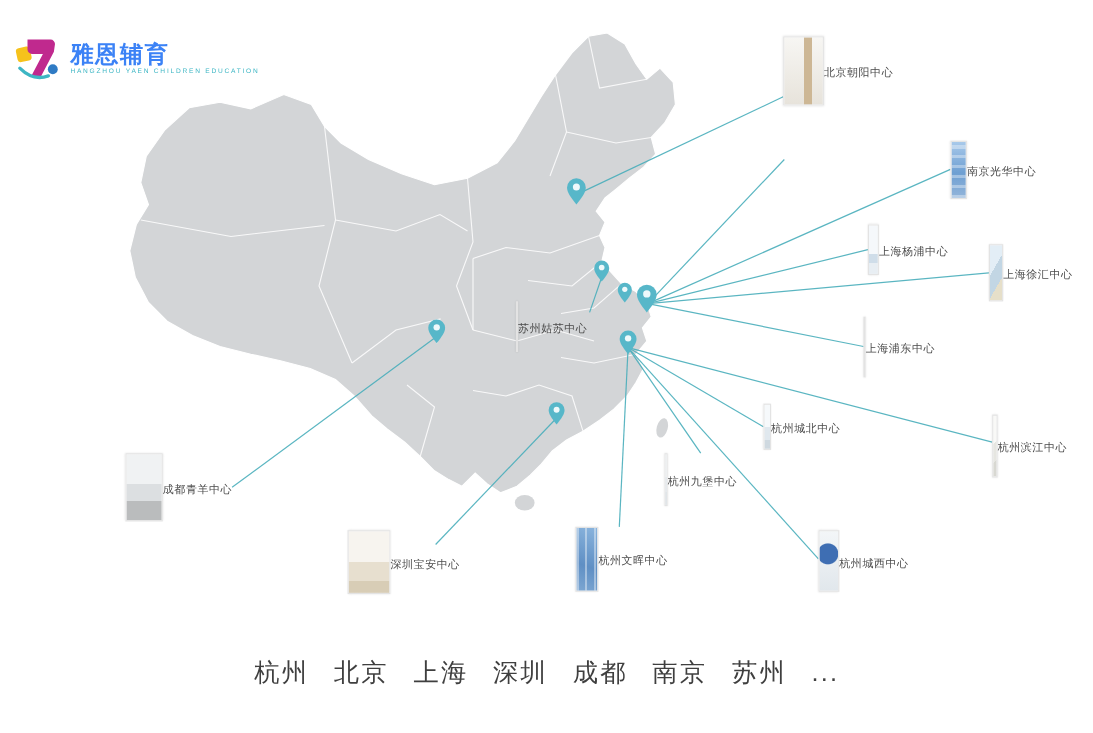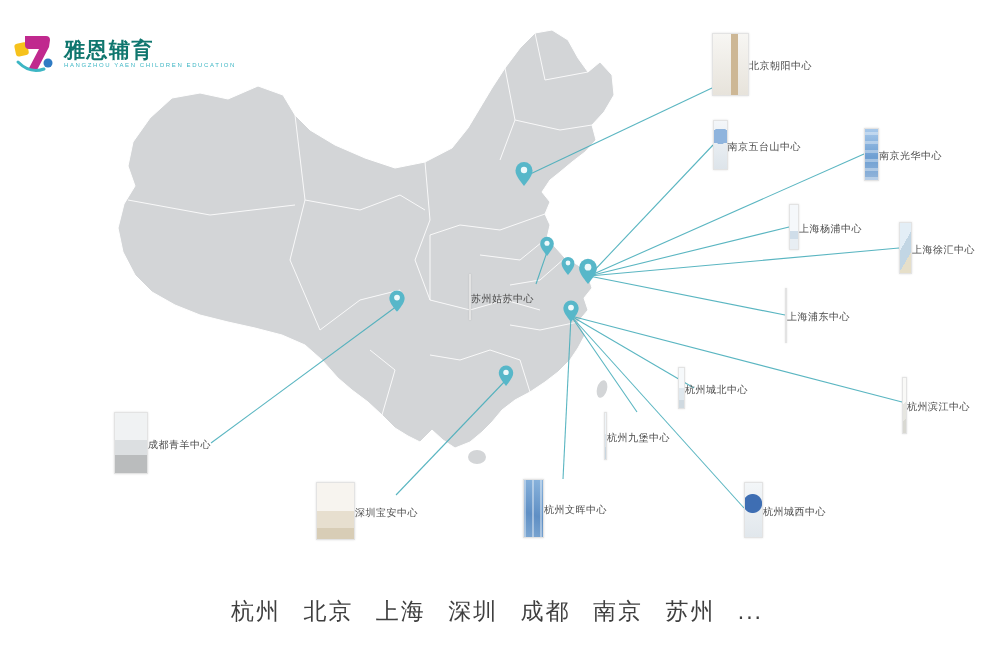--- a/index.html
+++ b/index.html
@@ -27,21 +27,21 @@
   .p8{background:linear-gradient(180deg,#eff4f8 0 45%,#dae4ec 45% 75%,#c9d6e0 75%);}
   .p9{background:linear-gradient(180deg,#f0f2f3 0 45%,#dcdfe1 45% 70%,#babcbd 70%);}
   .p10{background:linear-gradient(180deg,#f7f4ef 0 50%,#e7dfcf 50% 80%,#d8cdb6 80%);}
   .p11{background:repeating-linear-gradient(90deg,rgba(255,255,255,.4) 0 2px,rgba(0,0,0,0) 2px 8px),linear-gradient(200deg,#8ab4dd 0%,#5f8fc4 60%,#7da7d2 100%);}
   .p12{background:radial-gradient(circle at 45% 38%,#3e6eb3 0 9px,rgba(0,0,0,0) 10px),linear-gradient(180deg,#f3f6f8,#e1e7ec);}
   .p13{background:linear-gradient(90deg,#e6e1d7 0 32%,rgba(0,0,0,0) 32%),linear-gradient(180deg,#f1efe9,#e4e0d6);}
 
   
   .logo{position:absolute;left:12px;top:30px;display:flex;align-items:center;gap:6px;}
   .logo-text{display:flex;flex-direction:column;}
-  .logo-brand{font-size:21px;font-weight:700;color:#0f766e;letter-spacing:1.5px;line-height:1.1;}
+  .logo-brand{font-size:21px;font-weight:700;color:#3b82f6;letter-spacing:1.5px;line-height:1.1;}
   .logo-subtitle{font-size:6px;color:#3db6c4;letter-spacing:1.6px;margin-top:1px;white-space:nowrap;}
 
   
   .footer-cities{
     position:absolute;left:0;right:0;top:596px;text-align:center;
     font-size:23px;color:#3f3f3f;font-weight:500;letter-spacing:2px;word-spacing:14px;
   }
 </style>
 </head>
 <body>
@@ -118,24 +118,20 @@
       <span class="logo-brand">雅恩辅育</span>
       <span class="logo-subtitle">HANGZHOU YAEN CHILDREN EDUCATION</span>
     </div>
   </div>
 
   <div class="center-card" style="left:712px;top:33px;width:100px;">
     <div class="photo p0" style="height:63px;"></div>
     <div class="center-label">北京朝阳中心</div>
   </div>
 
-  <div class="center-card" style="left:713px;top:120px;width:88px;">
-    <div class="photo p1" style="height:50px;"></div>
-    <div class="center-label">南京五台山中心</div>
-  </div>
 
   <div class="center-card" style="left:864px;top:128px;width:78px;">
     <div class="photo p2" style="height:53px;"></div>
     <div class="center-label">南京光华中心</div>
   </div>
 
   <div class="center-card" style="left:789px;top:204px;width:73px;">
     <div class="photo p3" style="height:46px;"></div>
     <div class="center-label">上海杨浦中心</div>
   </div>
@@ -143,21 +139,21 @@
   <div class="center-card" style="left:899px;top:222px;width:76px;">
     <div class="photo p4" style="height:52px;"></div>
     <div class="center-label">上海徐汇中心</div>
   </div>
 
   <div class="center-card" style="left:785px;top:288px;width:64px;">
     <div class="photo p5" style="height:55px;"></div>
     <div class="center-label">上海浦东中心</div>
   </div>
 
-  <div class="center-card" style="left:678px;top:367px;width:70px;">
+  <div class="center-card" style="left:694px;top:367px;width:70px;">
     <div class="photo p6" style="height:42px;"></div>
     <div class="center-label">杭州城北中心</div>
   </div>
 
   <div class="center-card" style="left:902px;top:377px;width:68px;">
     <div class="photo p7" style="height:57px;"></div>
     <div class="center-label">杭州滨江中心</div>
   </div>
 
   <div class="center-card" style="left:604px;top:412px;width:66px;">

